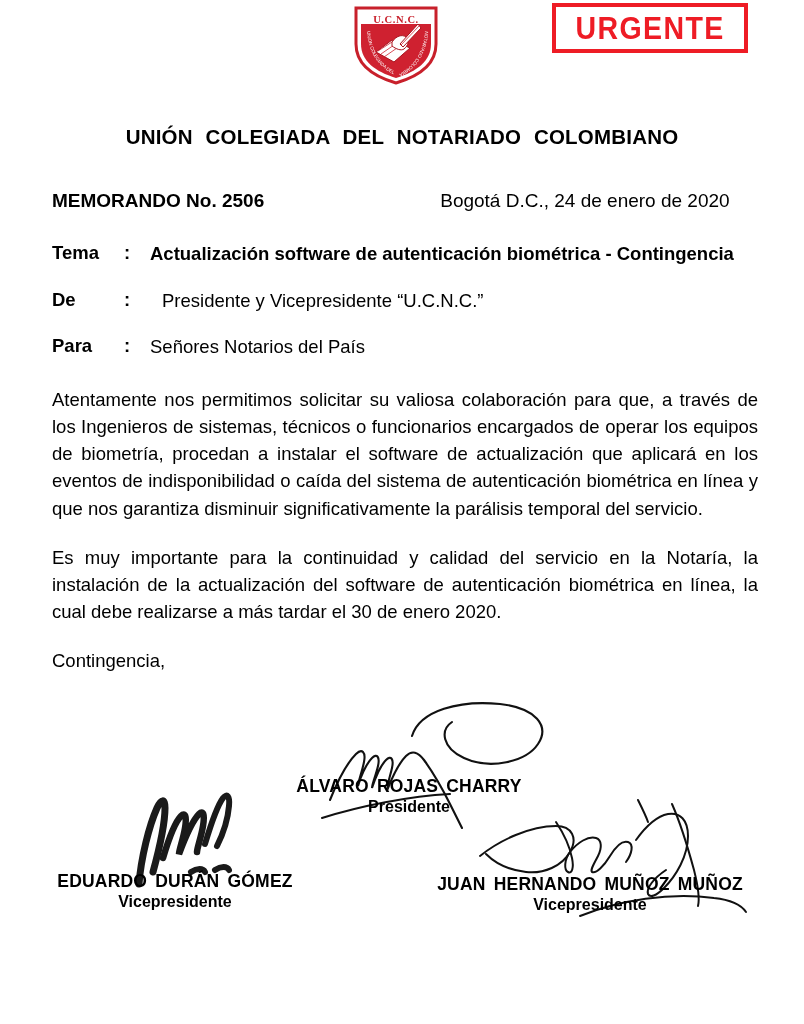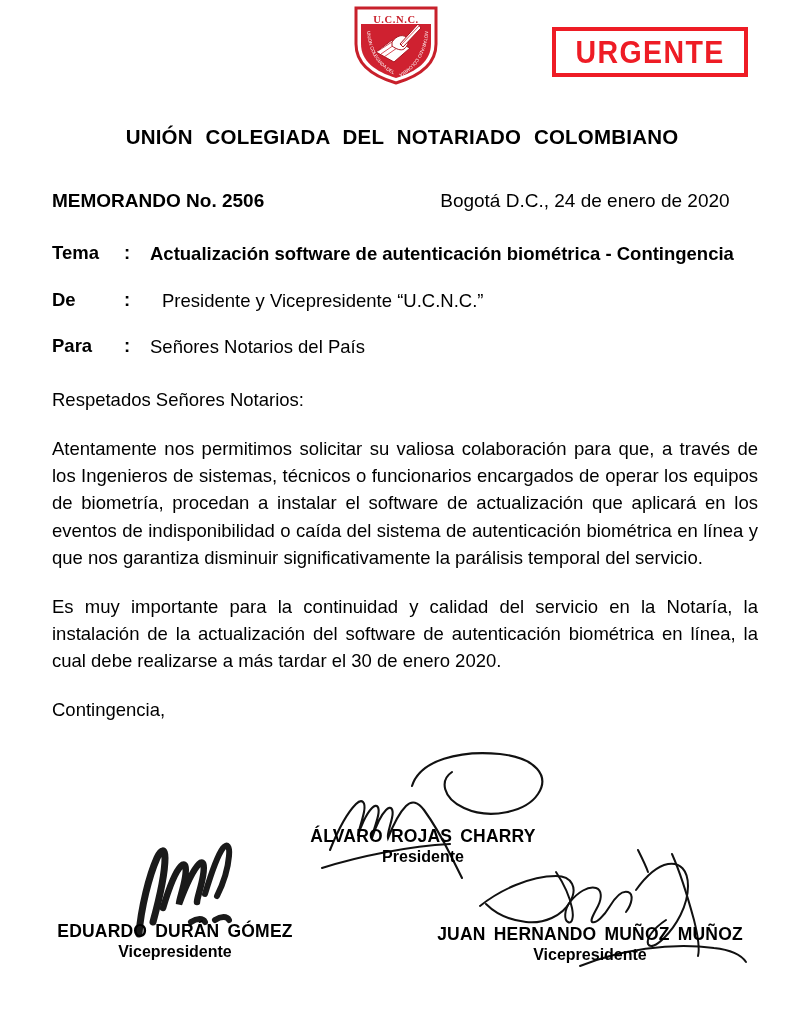--- a/index.html
+++ b/index.html
@@ -30,21 +30,21 @@
   .logo-wrap {
     position: absolute;
     left: 348px;
     top: 4px;
     width: 96px;
     height: 82px;
   }
   .urgente-stamp {
     position: absolute;
     left: 552px;
-    top: 27px;
+    top: 3px;
     width: 196px;
     height: 50px;
     border: 4px solid #ee1c25;
     box-sizing: border-box;
     display: flex;
     align-items: center;
     justify-content: center;
   }
   .urgente-stamp span {
     color: #ee1c25;
@@ -153,21 +153,21 @@
     font-weight: bold;
     font-size: 16px;
     margin-top: 1px;
   }
   .sig-ink {
     position: absolute;
     pointer-events: none;
   }
 
   
-  #sig-president { left: 258px; top: 80px; width: 290px; }
+  #sig-president { left: 244px; top: 80px; width: 290px; }
   #sig-vp-left   { left: 0px;   top: 175px; width: 310px; }
   #sig-vp-right  { left: 400px; top: 178px; width: 340px; }
 </style>
 </head>
 <body>
 
 <div class="page">
 
   <div class="header">
 
@@ -228,21 +228,20 @@
     </div>
 
     <div class="meta-row">
       <div class="meta-label">Para</div>
       <div class="meta-colon">:</div>
       <div class="meta-value">Señores Notarios del País</div>
     </div>
   </div>
 
   <div class="body">
-    <p class="plain">Respetados Señores Notarios:</p>
     <p>Atentamente nos permitimos solicitar su valiosa colaboración para que, a través de los Ingenieros de sistemas, técnicos o funcionarios encargados de operar los equipos de biometría, procedan a instalar el software de actualización que aplicará en los eventos de indisponibilidad o caída del sistema de autenticación biométrica en línea y que nos garantiza disminuir significativamente la parálisis temporal del servicio.</p>
     <p>Es muy importante para la continuidad y calidad del servicio en la Notaría, la instalación de la actualización del software de autenticación biométrica en línea, la cual debe realizarse a más tardar el 30 de enero 2020.</p>
     <p class="plain">Contingencia,</p>
   </div>
 
   <div class="sign-area">
 
     <svg class="sig-ink" style="left:280px; top:0px;" width="280" height="135" viewBox="0 0 280 135" xmlns="http://www.w3.org/2000/svg">
       <g fill="none" stroke="#111111" stroke-width="2.1" stroke-linecap="round">
         <path d="M112 40 C120 14 160 4 200 8 C236 12 250 30 238 48 C226 66 190 74 164 62

